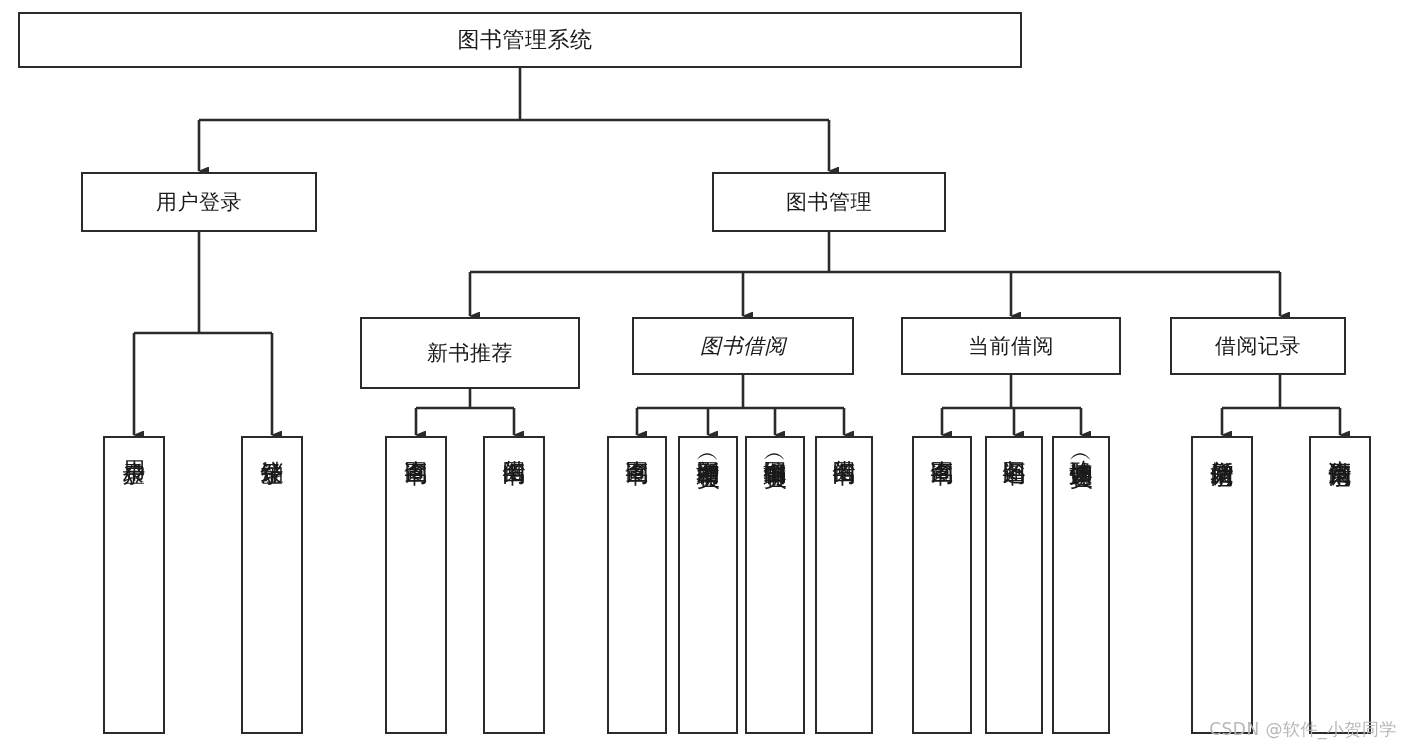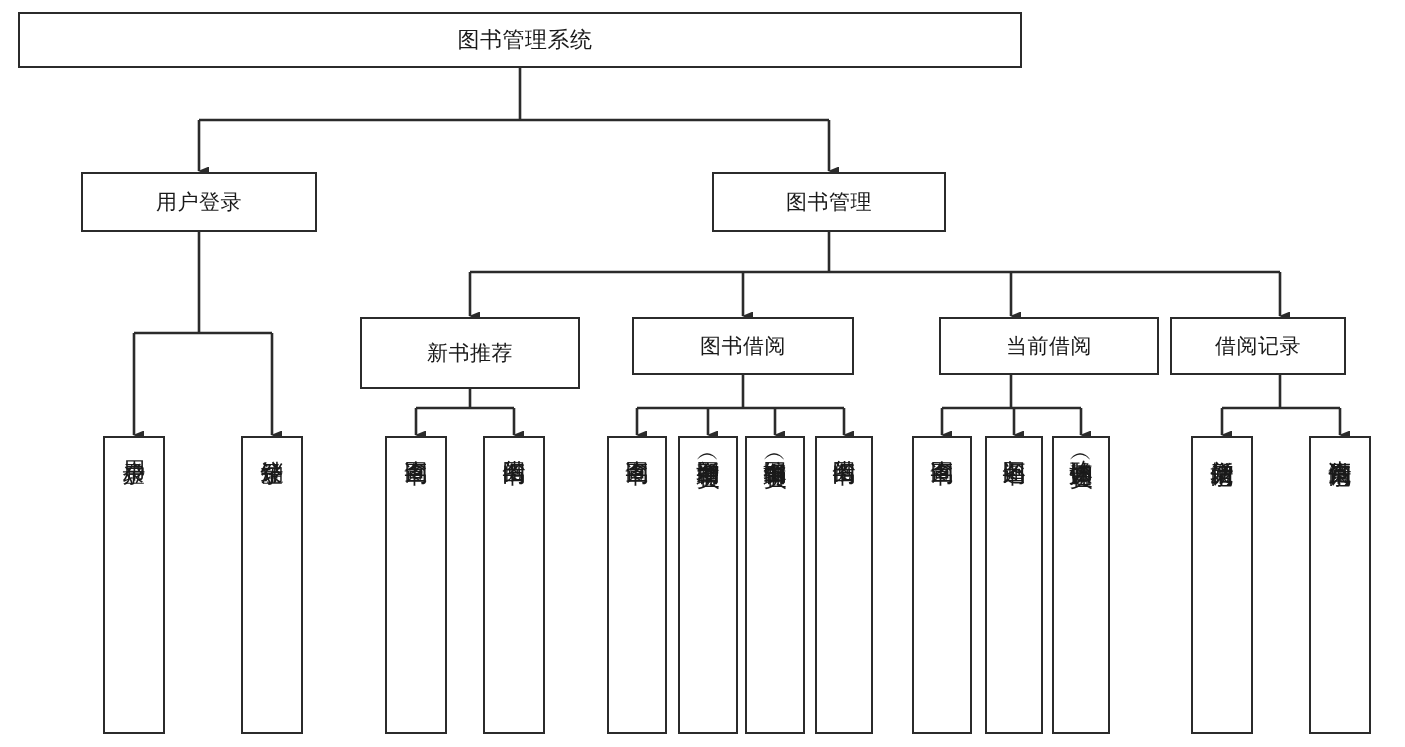--- a/index.html
+++ b/index.html
@@ -127,24 +127,24 @@
       </div>
       <div class="node horiz" style="left: 81px; top: 172px; width: 236px; height: 60px;">
         <span class="node-label">用户登录</span>
       </div>
       <div class="node horiz" style="left: 712px; top: 172px; width: 234px; height: 60px; align-items: center;">
         <span class="node-label">图书管理</span>
       </div>
       <div class="node horiz" style="left: 360px; top: 317px; width: 220px; height: 72px;">
         <span class="node-label">新书推荐</span>
       </div>
-      <div class="node horiz" style="left: 632px; top: 317px; width: 222px; height: 58px;">
+      <div class="node horiz" style="left: 632px; top: 317px; width: 222px; height: 58px; font-style: italic;">
         <span class="node-label">图书借阅</span>
       </div>
-      <div class="node horiz" style="left: 939px; top: 317px; width: 220px; height: 58px; font-family: Liberation Serif, serif;">
+      <div class="node horiz" style="left: 901px; top: 317px; width: 220px; height: 58px; font-family: Liberation Serif, serif;">
         <span class="node-label">当前借阅</span>
       </div>
       <div class="node horiz" style="left: 1170px; top: 317px; width: 176px; height: 58px;">
         <span class="node-label">借阅记录</span>
       </div>
       <div class="node vert" style="left: 103px; top: 436px; width: 62px; height: 298px;">
         <span class="node-label">用户登录</span>
       </div>
       <div class="node vert" style="left: 241px; top: 436px; width: 62px; height: 298px;">
         <span class="node-label">注销登录</span>
@@ -177,14 +177,15 @@
         <span class="node-label">确认归还（管理员）</span>
       </div>
       <div class="node vert" style="left: 1191px; top: 436px; width: 62px; height: 298px;">
         <span class="node-label">新增借阅记录</span>
       </div>
       <div class="node vert" style="left: 1309px; top: 436px; width: 62px; height: 298px;">
         <span class="node-label">查询借阅记录</span>
       </div>
     </div>
 
+  <div id="watermark">CSDN @软件_小贺同学</div>
 
 </div>
 
 </body></html>

